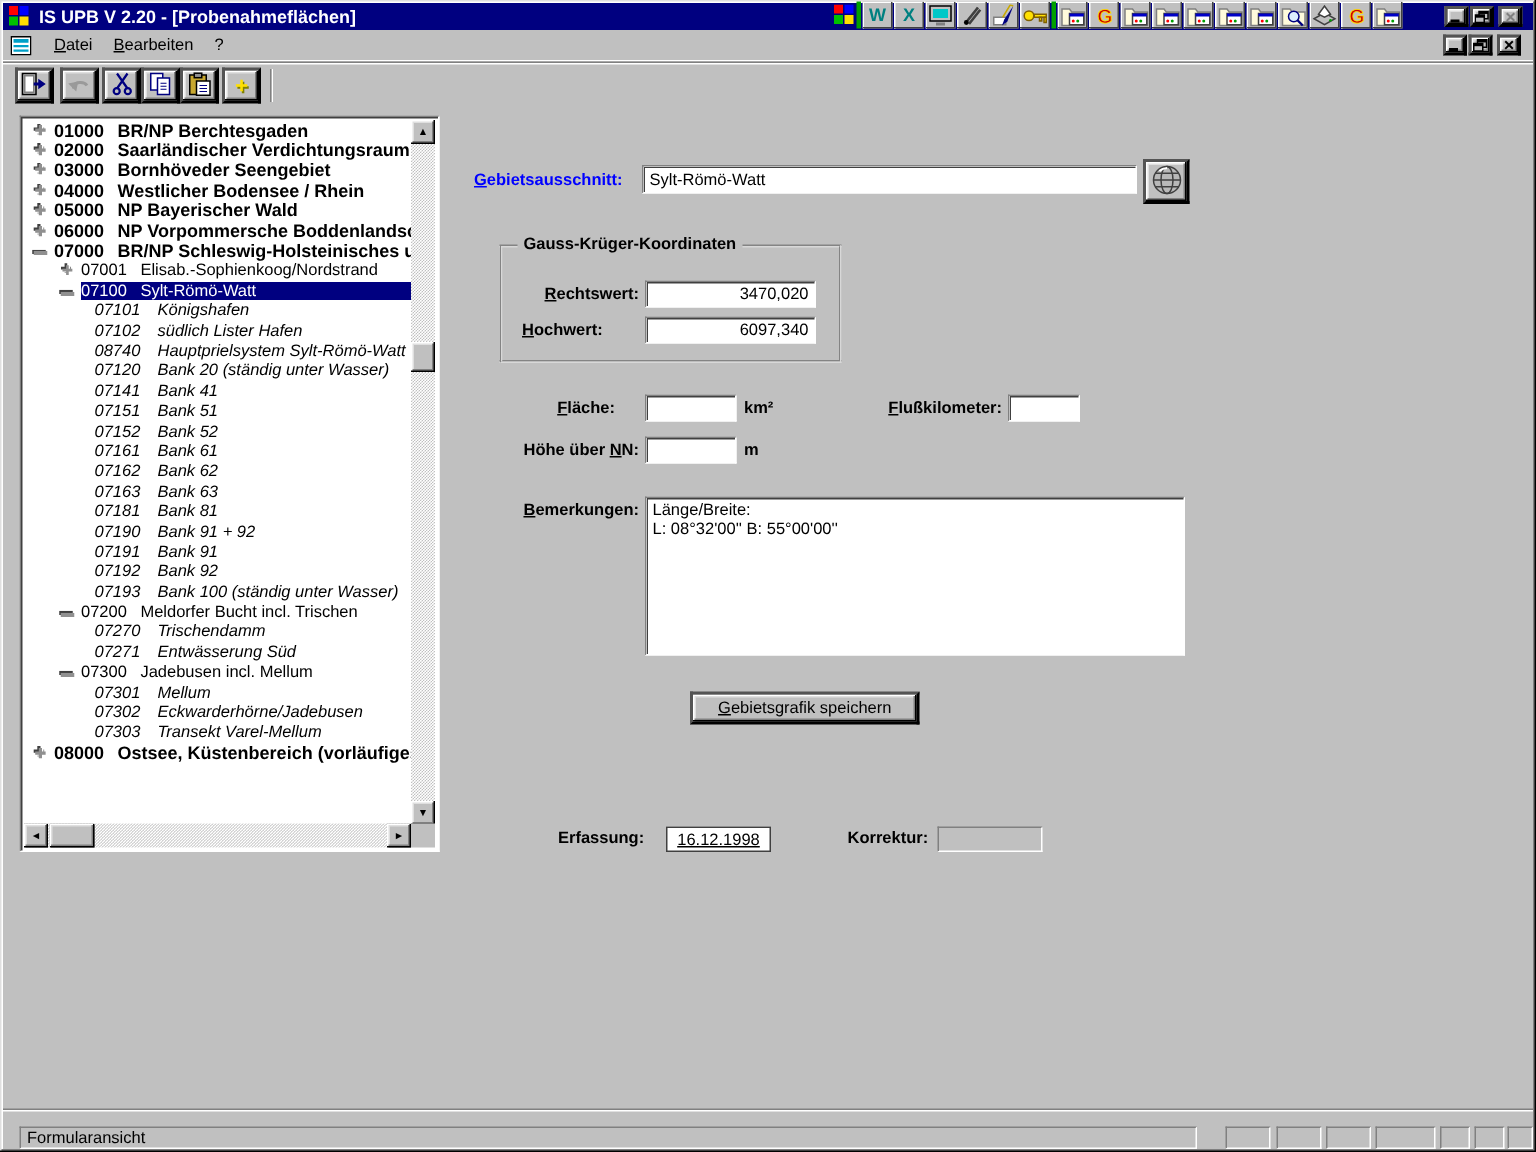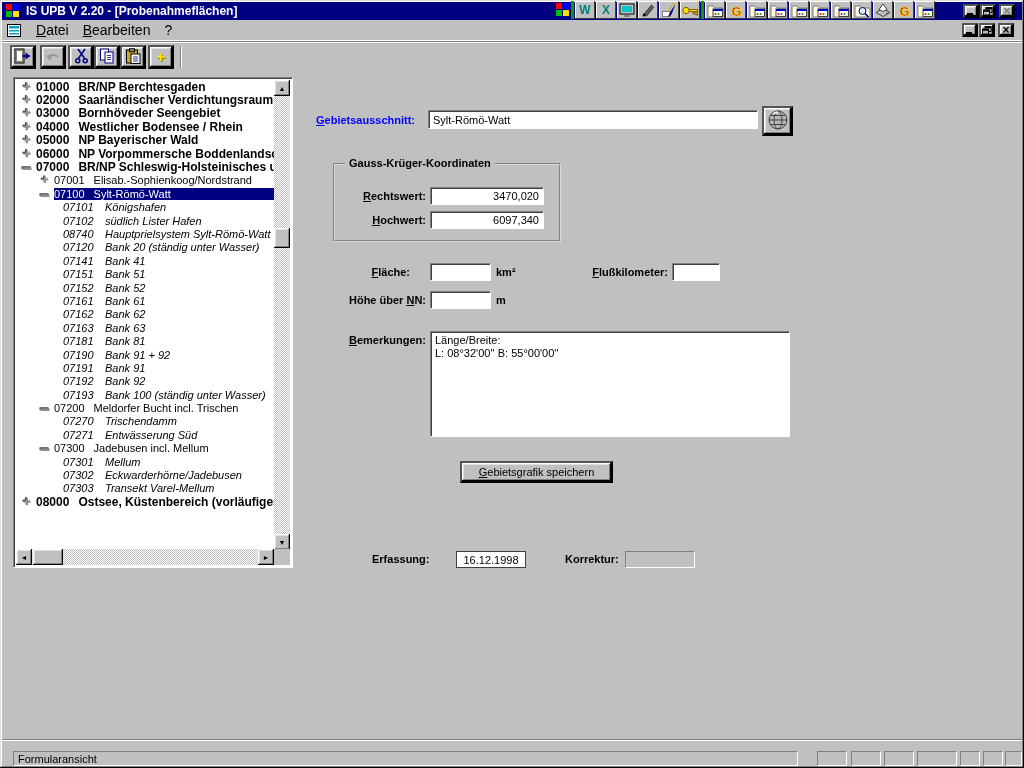--- a/index.html
+++ b/index.html
@@ -15,21 +15,21 @@
   .tray-btn{width:20px;height:18px;display:flex;align-items:center;justify-content:center;background:#c0c0c0;
     box-shadow:inset -1px -1px 0 #404040,inset 1px 1px 0 #fff;flex:none;}
   .tray-sep{width:3px;height:18px;background:#00a000;flex:none;}
   .tray-flat{width:14px;height:14px;display:flex;align-items:center;justify-content:center;flex:none;}
   .trayglyph{font-weight:bold;font-size:12px;}
   .winbtns{display:flex;gap:1px;}
   .wbtn{width:16px;height:14px;display:flex;align-items:center;justify-content:center;padding:0;}
   .xglyph{font-weight:bold;font-size:12px;line-height:10px;}
   
   #menubar{left:2px;top:20px;width:1020px;height:21px;background:#c0c0c0;display:flex;align-items:center;border-bottom:1px solid #fff;}
-  .menu-item{font-size:14px;color:#000;padding:2px 7px;}
+  .menu-item{font-size:11px;color:#000;padding:2px 7px;}
   
   #toolbar{left:2px;top:41px;width:1020px;height:27px;background:#c0c0c0;border-top:1px solid #808080;box-shadow:inset 0 1px 0 #fff;}
   .tb-btn{position:absolute;top:3px;width:26px;height:24px;display:flex;align-items:center;justify-content:center;}
   .tb-btn.disabled svg path, .tb-btn.disabled svg circle{stroke:#9a9a9a;}
   .tglyph{font-size:14px;line-height:14px;}
   .tglyph.add{color:#ffe000;font-weight:bold;font-size:15px;text-shadow:1px 1px 0 #808000;}
   .tb-sep{position:absolute;top:4px;width:2px;height:22px;border-left:1px solid #808080;border-right:1px solid #fff;}
   
   #treebox{left:13px;top:77px;width:280px;height:491px;background:#fff;border:1px solid;border-color:#808080 #fff #fff #808080;box-shadow:inset 1px 1px 0 #404040;}
   #tree-rows{position:absolute;left:2px;top:2px;width:258px;height:469px;overflow:hidden;background:#fff;}
@@ -447,41 +447,41 @@
             <path d="M2 11 h18 M3.5 6.5 h15 M3.5 15.5 h15" stroke="#404040" fill="none"></path>
             <path d="M6 5 a8 8 0 0 1 5 -2" stroke="#fff" fill="none" stroke-width="1.5"></path>
           </svg></span>
     </button>
 
     <div class="abs groupbox" style="left:333px;top:163px;width:228px;height:79px;">
       <span class="gb-legend">Gauss-Krüger-Koordinaten</span>
     </div>
     <span class="abs flabel" style="left:348px;top:190px;width:78px;text-align:right;"><u>R</u>echtswert:</span>
     <input class="abs fld" style="left: 430px; top: 187px; width: 114px; height: 18px; text-align: right;" value="3470,020">
-    <span class="abs flabel" style="left:348px;top:214px;width:78px;text-align:right;"><u>H</u>ochwert:</span>
+    <span class="abs flabel" style="left:348px;top:214px;width:78px;"><u>H</u>ochwert:</span>
     <input class="abs fld" style="left: 430px; top: 211px; width: 114px; height: 18px; text-align: right;" value="6097,340">
 
     <span class="abs flabel" style="left:332px;top:266px;width:78px;text-align:right;"><u>F</u>läche:</span>
     <input class="abs fld" style="left: 430px; top: 263px; width: 61px; height: 18px;" value="">
     <span class="abs flabel" style="left:496px;top:266px;">km²</span>
     <span class="abs flabel" style="left:570px;top:266px;width:98px;text-align:right;"><u>F</u>lußkilometer:</span>
     <input class="abs fld" style="left: 672px; top: 263px; width: 48px; height: 18px;" value="">
 
     <span class="abs flabel" style="left:333px;top:294px;width:93px;text-align:right;">Höhe über <u>N</u>N:</span>
     <input class="abs fld" style="left: 430px; top: 291px; width: 61px; height: 18px;" value="">
     <span class="abs flabel" style="left:496px;top:294px;">m</span>
 
     <span class="abs flabel" style="left:340px;top:334px;width:86px;text-align:right;"><u>B</u>emerkungen:</span>
     <div id="bemerk-box" class="abs fld" style="left:430px;top:331px;width:360px;height:106px;">Länge/Breite:
 L: 08°32'00'' B: 55°00'00''</div>
 
     <button class="abs bevel-out push" style="left:460px;top:461px;width:153px;height:22px;"><u>G</u>ebietsgrafik speichern</button>
 
     <span class="abs flabel" style="left:372px;top:553px;">Erfassung:</span>
-    <div class="abs flatbox" style="left:456px;top:551px;width:70px;height:17px;">16.12.1998</div>
+    <div class="abs flatbox" style="left:444px;top:551px;width:70px;height:17px;text-decoration:underline;">16.12.1998</div>
     <span class="abs flabel" style="left:565px;top:553px;text-align:center;">Korrektur:</span>
     <div class="abs grayfld" style="left:625px;top:551px;width:70px;height:17px;"></div>
   </div>
 
   <div id="status-strip" class="abs"></div>
   <div>
     <div class="spanel" style="left:13px;width:785px;">Formularansicht</div>
     <div class="spanel" style="left:817px;width:30px;"></div>
     <div class="spanel" style="left:851px;width:30px;"></div>
     <div class="spanel" style="left:884px;width:30px;"></div>

